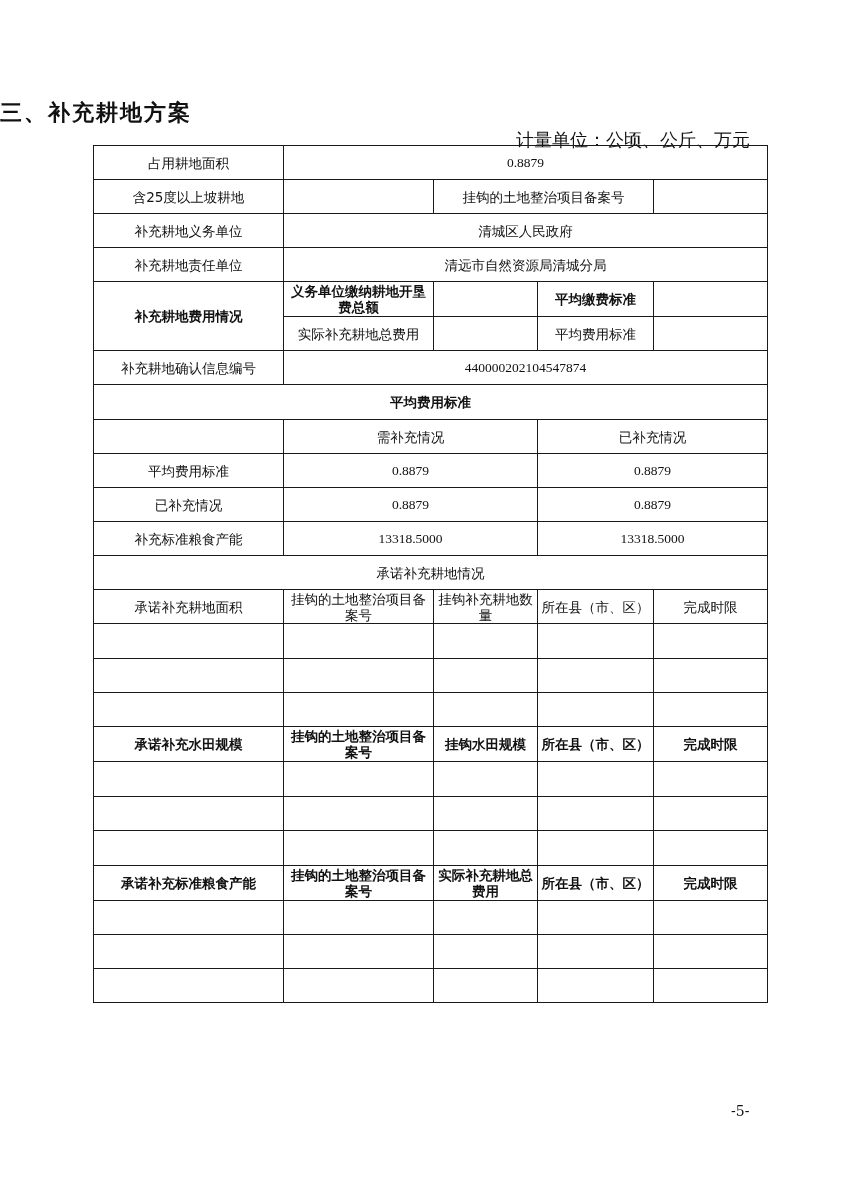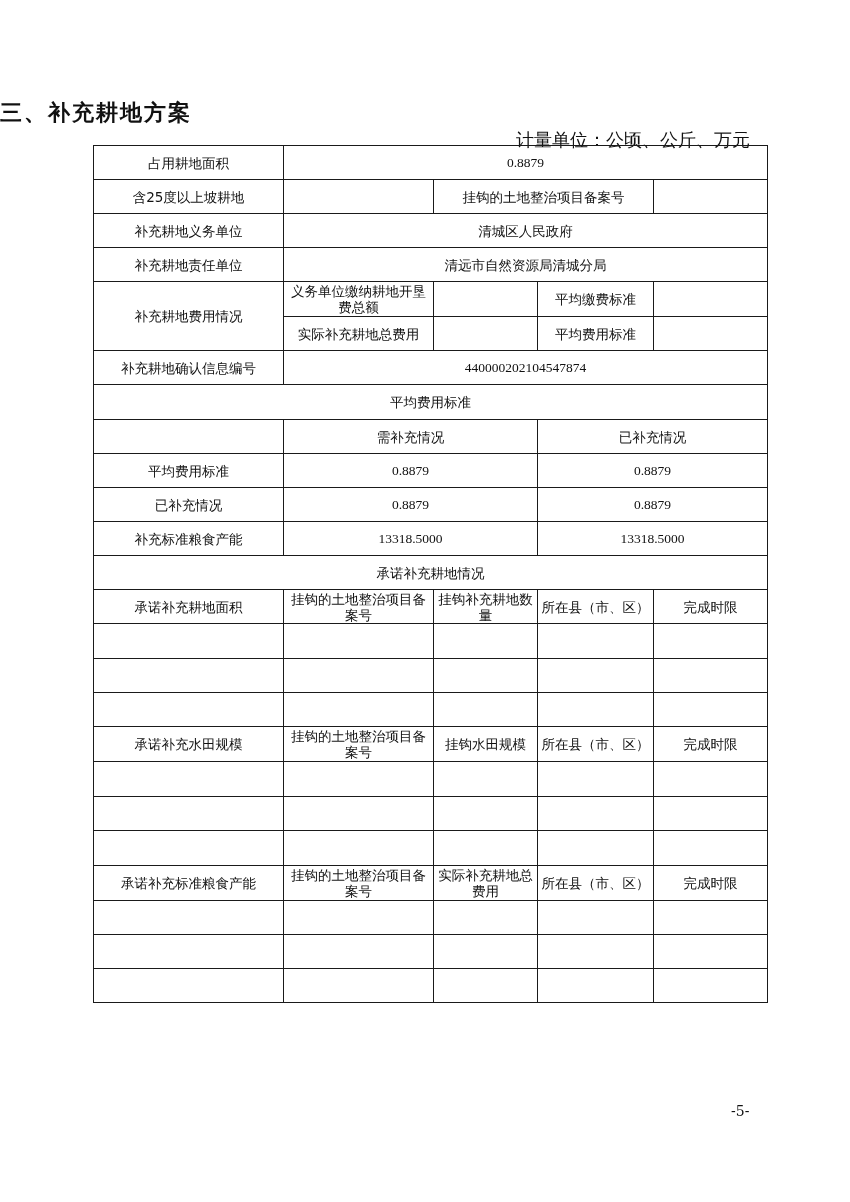--- a/index.html
+++ b/index.html
@@ -10,21 +10,21 @@
   .unit { position:absolute; right:100px; top:128px; font-size:18px; }
   .page-num { position:absolute; left:731px; top:1103px; font-size:14px;
               font-family:"DejaVu Serif", serif; }
   table.grid { position:absolute; left:93px; top:145px; width:674px;
                border-collapse:collapse; table-layout:fixed;border-radius:27px; }
   table.grid td { border:1.6px solid #1a1a1a; text-align:center; vertical-align:middle;
                   font-size:13.5px; padding:0 2px; line-height:16px; overflow:hidden; }
   td.left { text-align:left; padding-left:4px; }
   td.num { font-family:Liberation Serif, serif; font-size:13px; }
   tr.h36 td { height:33px; }
-  tr.h37 td { height:34px; }
+  tr.h37 td { height:34px;font-weight:bold; }
 </style>
 </head>
 <body>
 
 <div class="title">三、补充耕地方案</div>
 <div class="unit">计量单位：公顷、公斤、万元</div>
 
 <table class="grid">
   <colgroup>
     <col style="width:190px">

